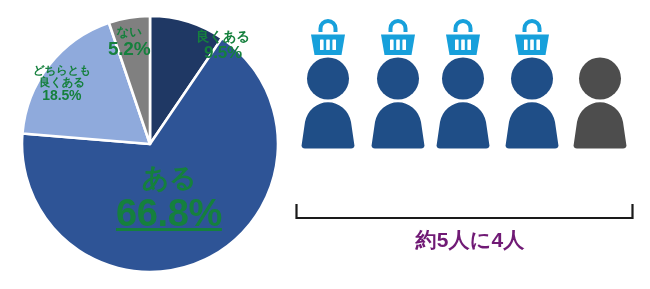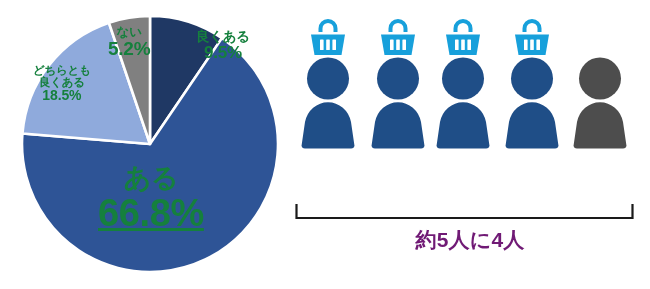--- a/index.html
+++ b/index.html
@@ -64,21 +64,21 @@
     left: 33px;
     top: 64px;
     font-size: 11.5px;
   }
   .lbl-dochira .pct {
     font-size: 14px;
     letter-spacing: -0.01em;
   }
 
   .lbl-aru {
-    left: 98px;
+    left: 116px;
     top: 164px;
     font-size: 27px;
   }
   .lbl-aru .pct {
     font-size: 38px;
     letter-spacing: -0.01em;
     text-decoration: underline;
   }
   .lbl-line { display: block; }
 

